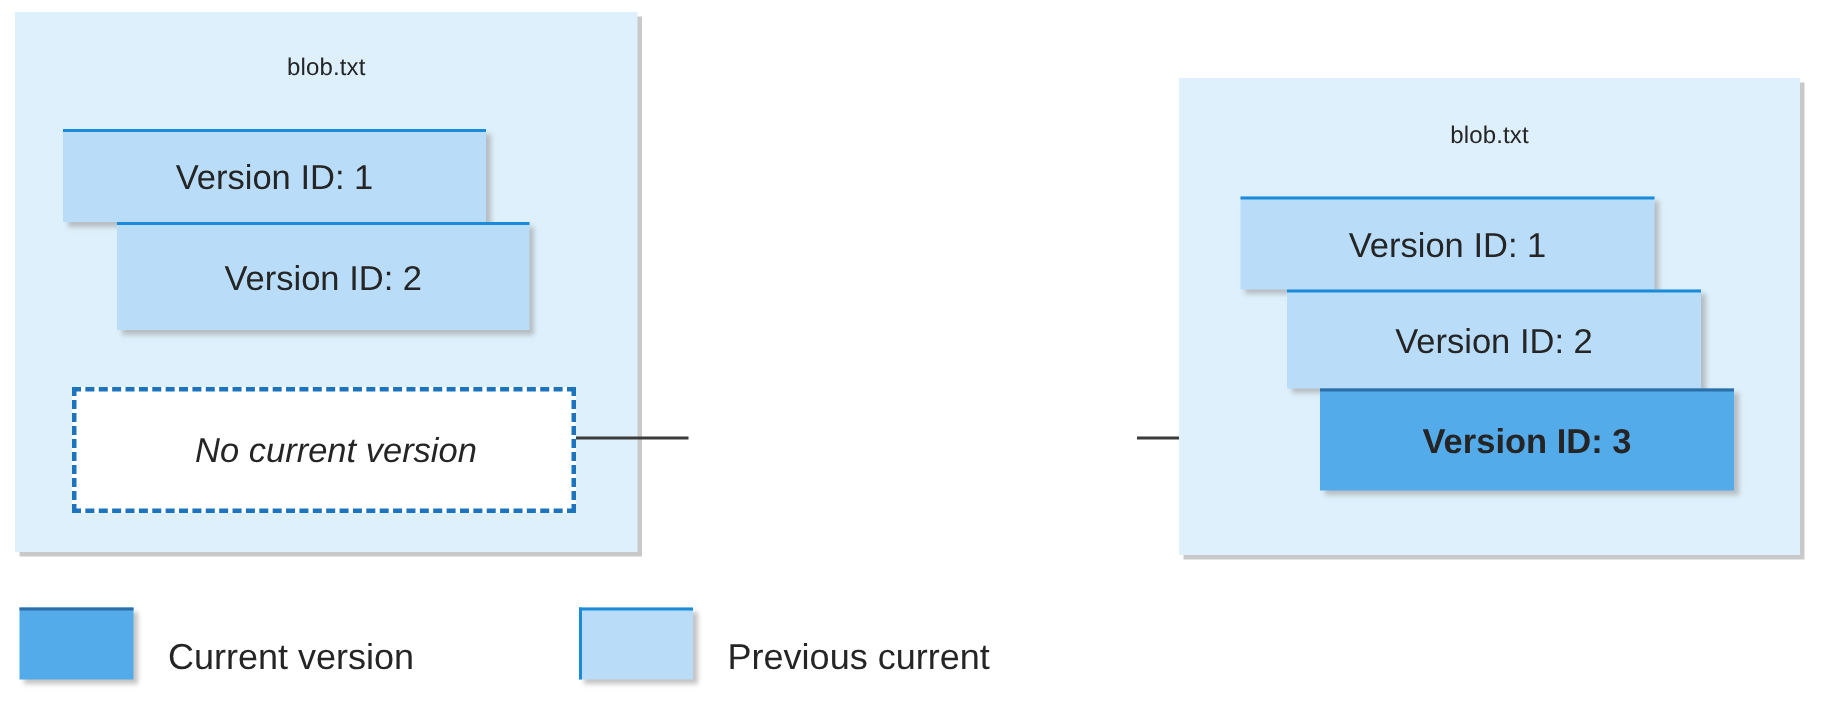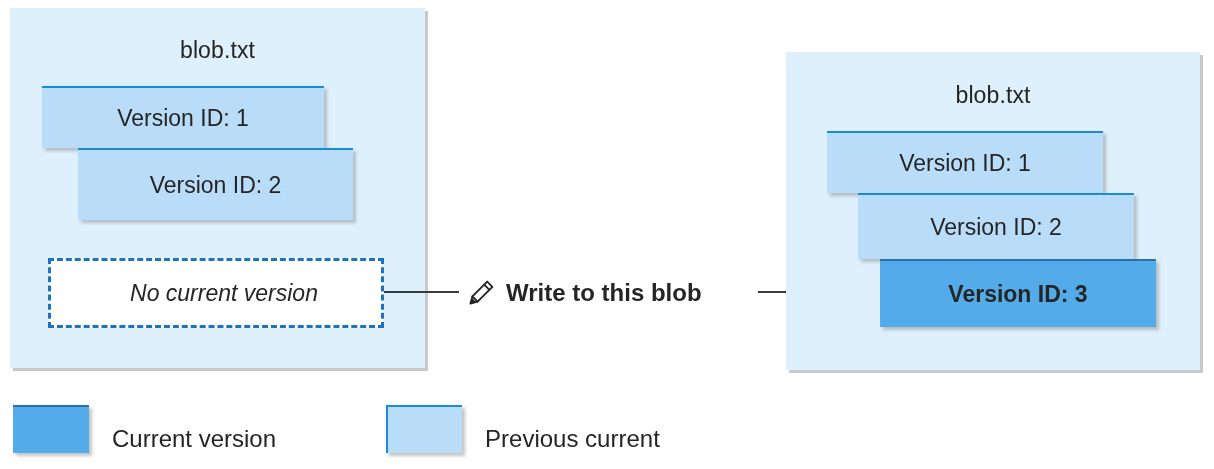--- a/index.html
+++ b/index.html
@@ -31,21 +31,21 @@
     box-sizing: border-box;
   }
   #panel-left  { left: 10px;  top: 8px;  width: 415px; height: 360px; }
   #panel-right { left: 786px; top: 52px; width: 414px; height: 318px; }
 
   .panel-title {
     position: absolute;
     left: 0;
     width: 100%;
     text-align: center;
-    font-size: 23px;
+    font-size: 16px;
     color: #252525;
     letter-spacing: 0.1px;
   }
   #panel-left  .panel-title { top: 29px; }
   #panel-right .panel-title { top: 30px; }
 
   
   .version-card {
     position: absolute;
     box-sizing: border-box;
@@ -74,21 +74,21 @@
   #r-v1 { left: 827px; top: 131px; width: 276px; height: 62px; }
   #r-v2 { left: 858px; top: 193px; width: 276px; height: 66px; }
   #r-v3 { left: 880px; top: 259px; width: 276px; height: 68px; }
 
   
   #no-current-version {
     position: absolute;
     left: 48px;
     top: 258px;
     width: 336px;
-    height: 70px;
+    height: 84px;
     box-sizing: border-box;
     background: #ffffff;
     border: 3px dashed #1B74BD;
     display: flex;
     align-items: center;
     justify-content: center;
     font-size: 23px;
     font-style: italic;
     color: #252525;
     padding-left: 16px;
@@ -173,33 +173,20 @@
   <div class="version-card previous" id="l-v2">
     <span>Version ID: 2</span>
   </div>
 
   <div id="no-current-version">
     <span>No current version</span>
   </div>
 
   <div class="connector" id="line-left"></div>
 
-  <div id="write-action">
-    <span>
-      <svg id="pencil-icon" viewBox="0 0 30 30" xmlns="http://www.w3.org/2000/svg">
-        <g fill="none" stroke="#252525" stroke-width="1.9" stroke-linejoin="round" stroke-linecap="round">
-          <path d="M21.2 3.6 L26.4 8.8 L11.6 23.6 L4.4 25.6 L6.4 18.4 Z"></path>
-          <path d="M18.2 6.6 L23.4 11.8"></path>
-          <path d="M6.4 18.4 L11.6 23.6"></path>
-        </g>
-        <path d="M4.4 25.6 L6.0 20.0 L10.0 24.0 Z" fill="#252525"></path>
-      </svg>
-    </span>
-    <span id="write-label">Write to this blob</span>
-  </div>
 
   <div class="connector" id="line-right"></div>
   <div id="arrowhead"></div>
 
   <div class="blob-panel" id="panel-right">
     <div class="panel-title">blob.txt</div>
   </div>
 
   <div class="version-card previous" id="r-v1">
     <span>Version ID: 1</span>

